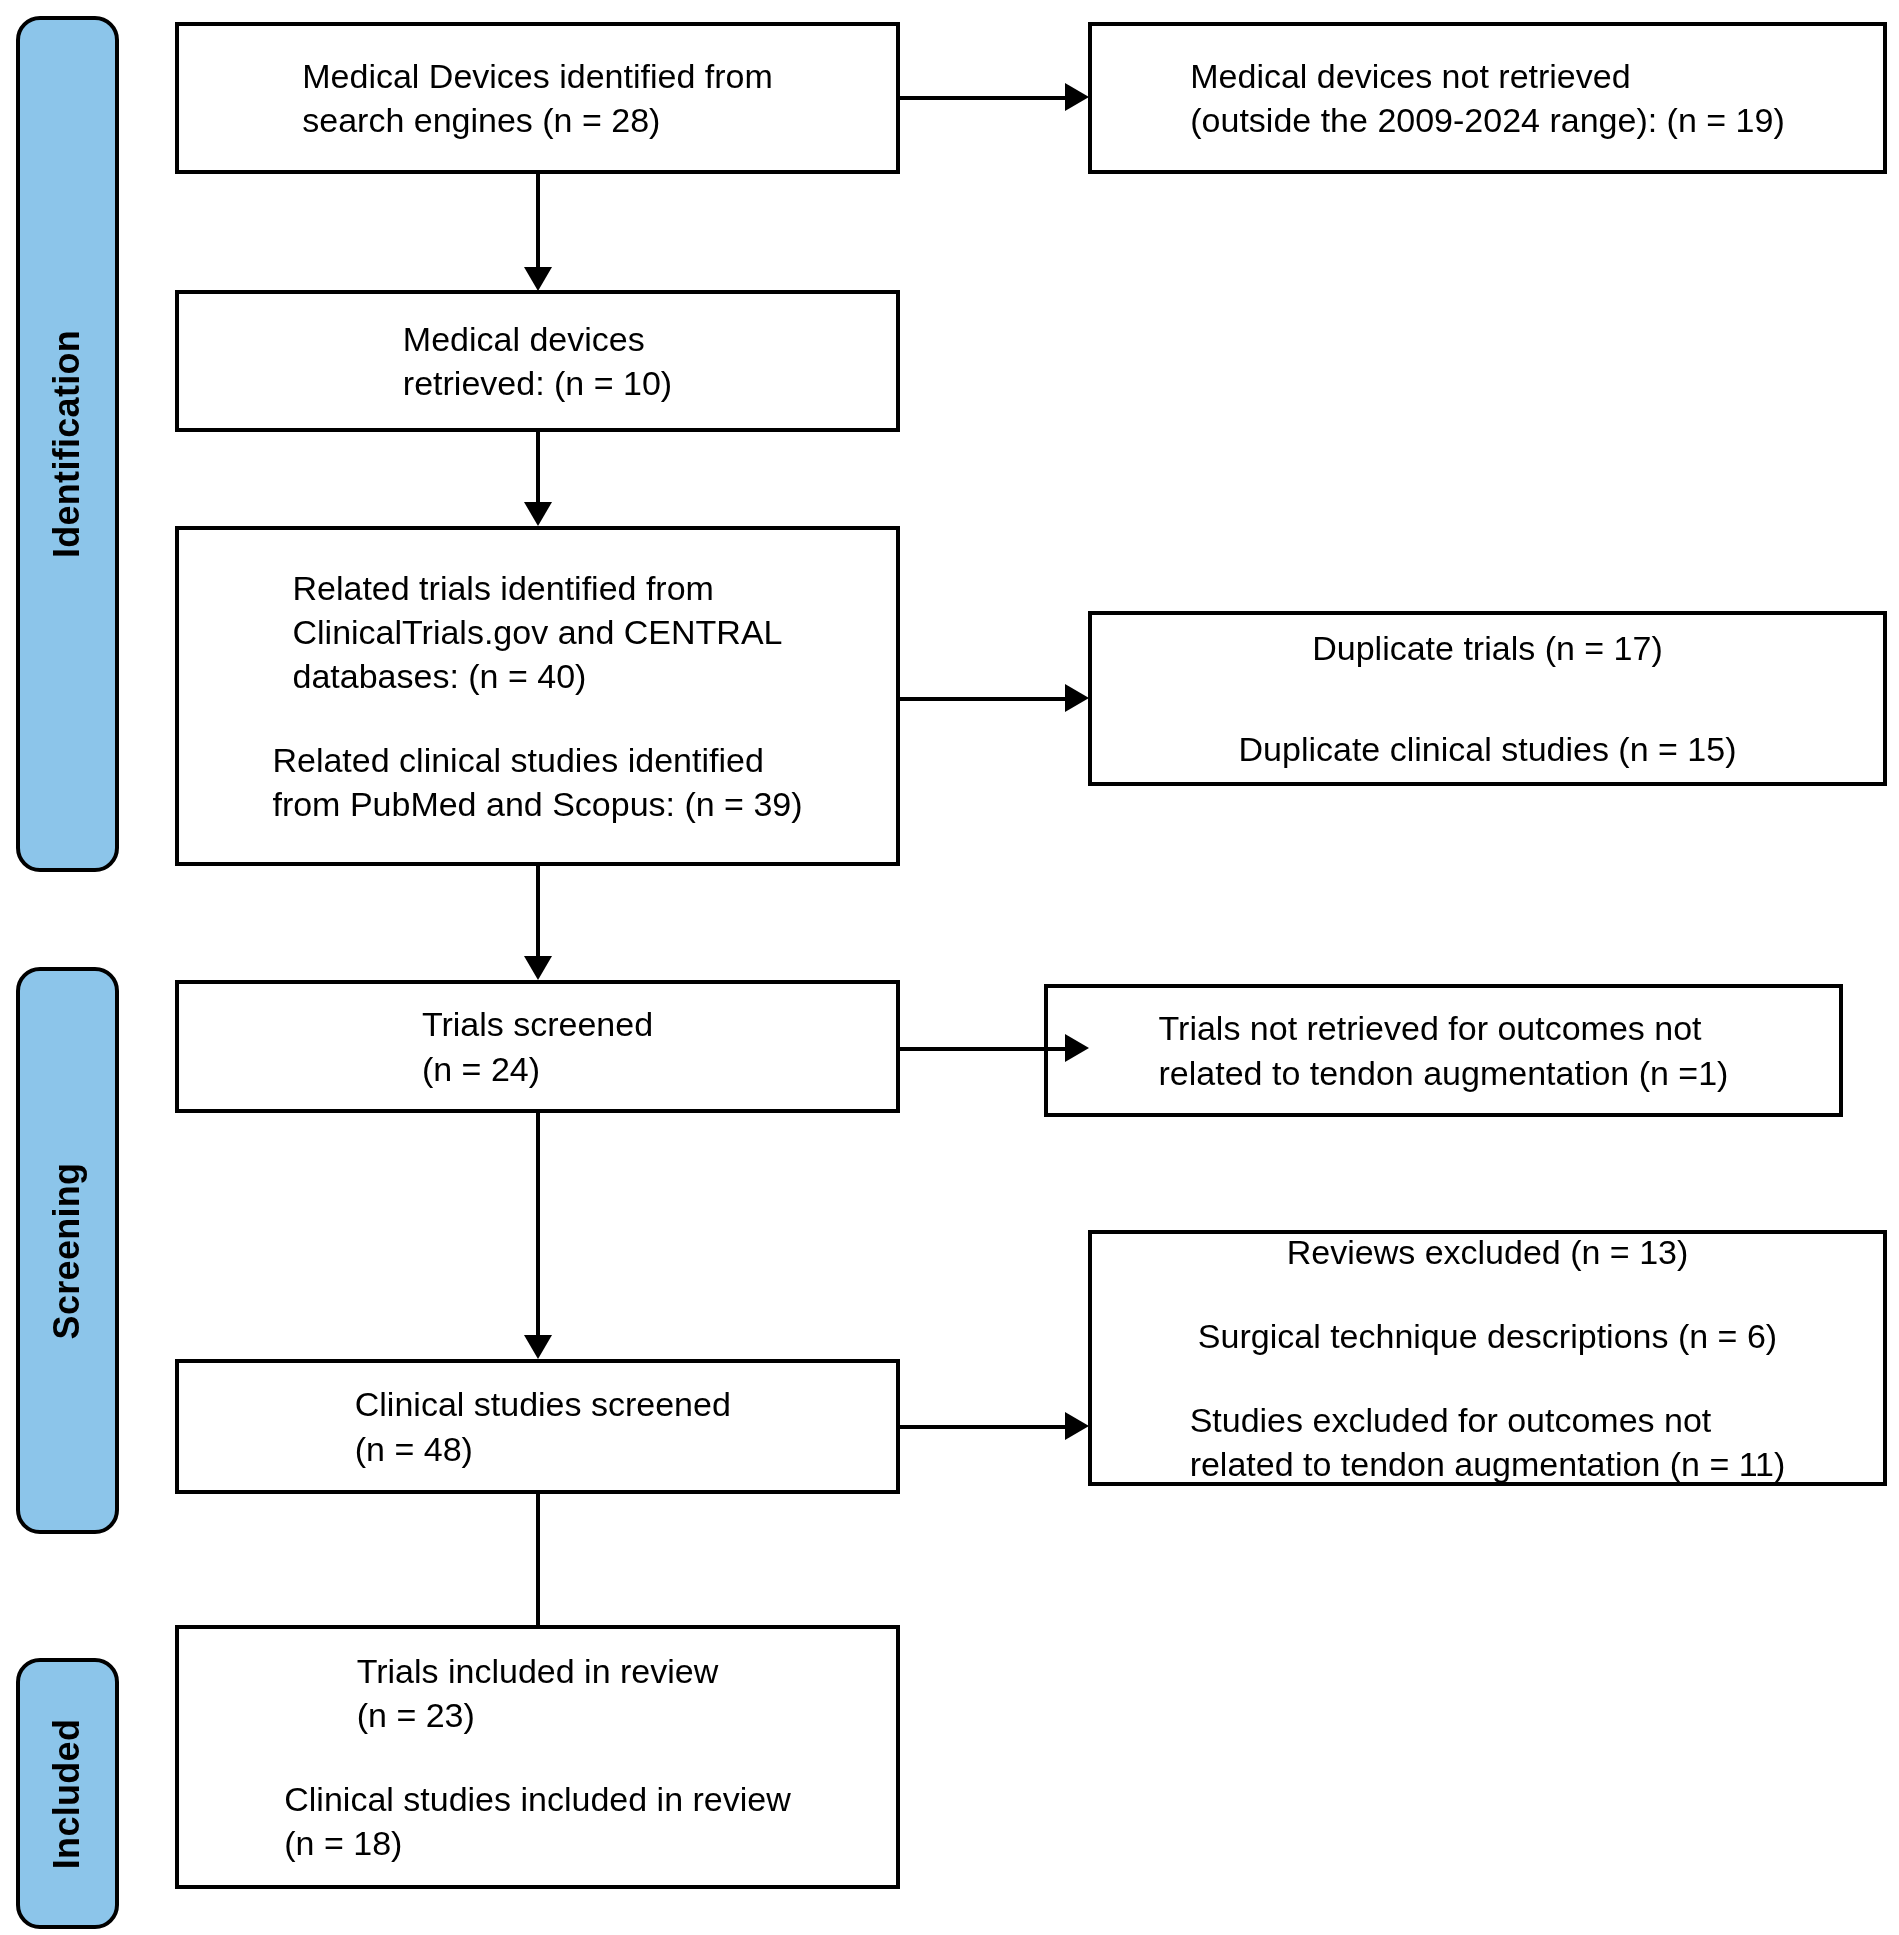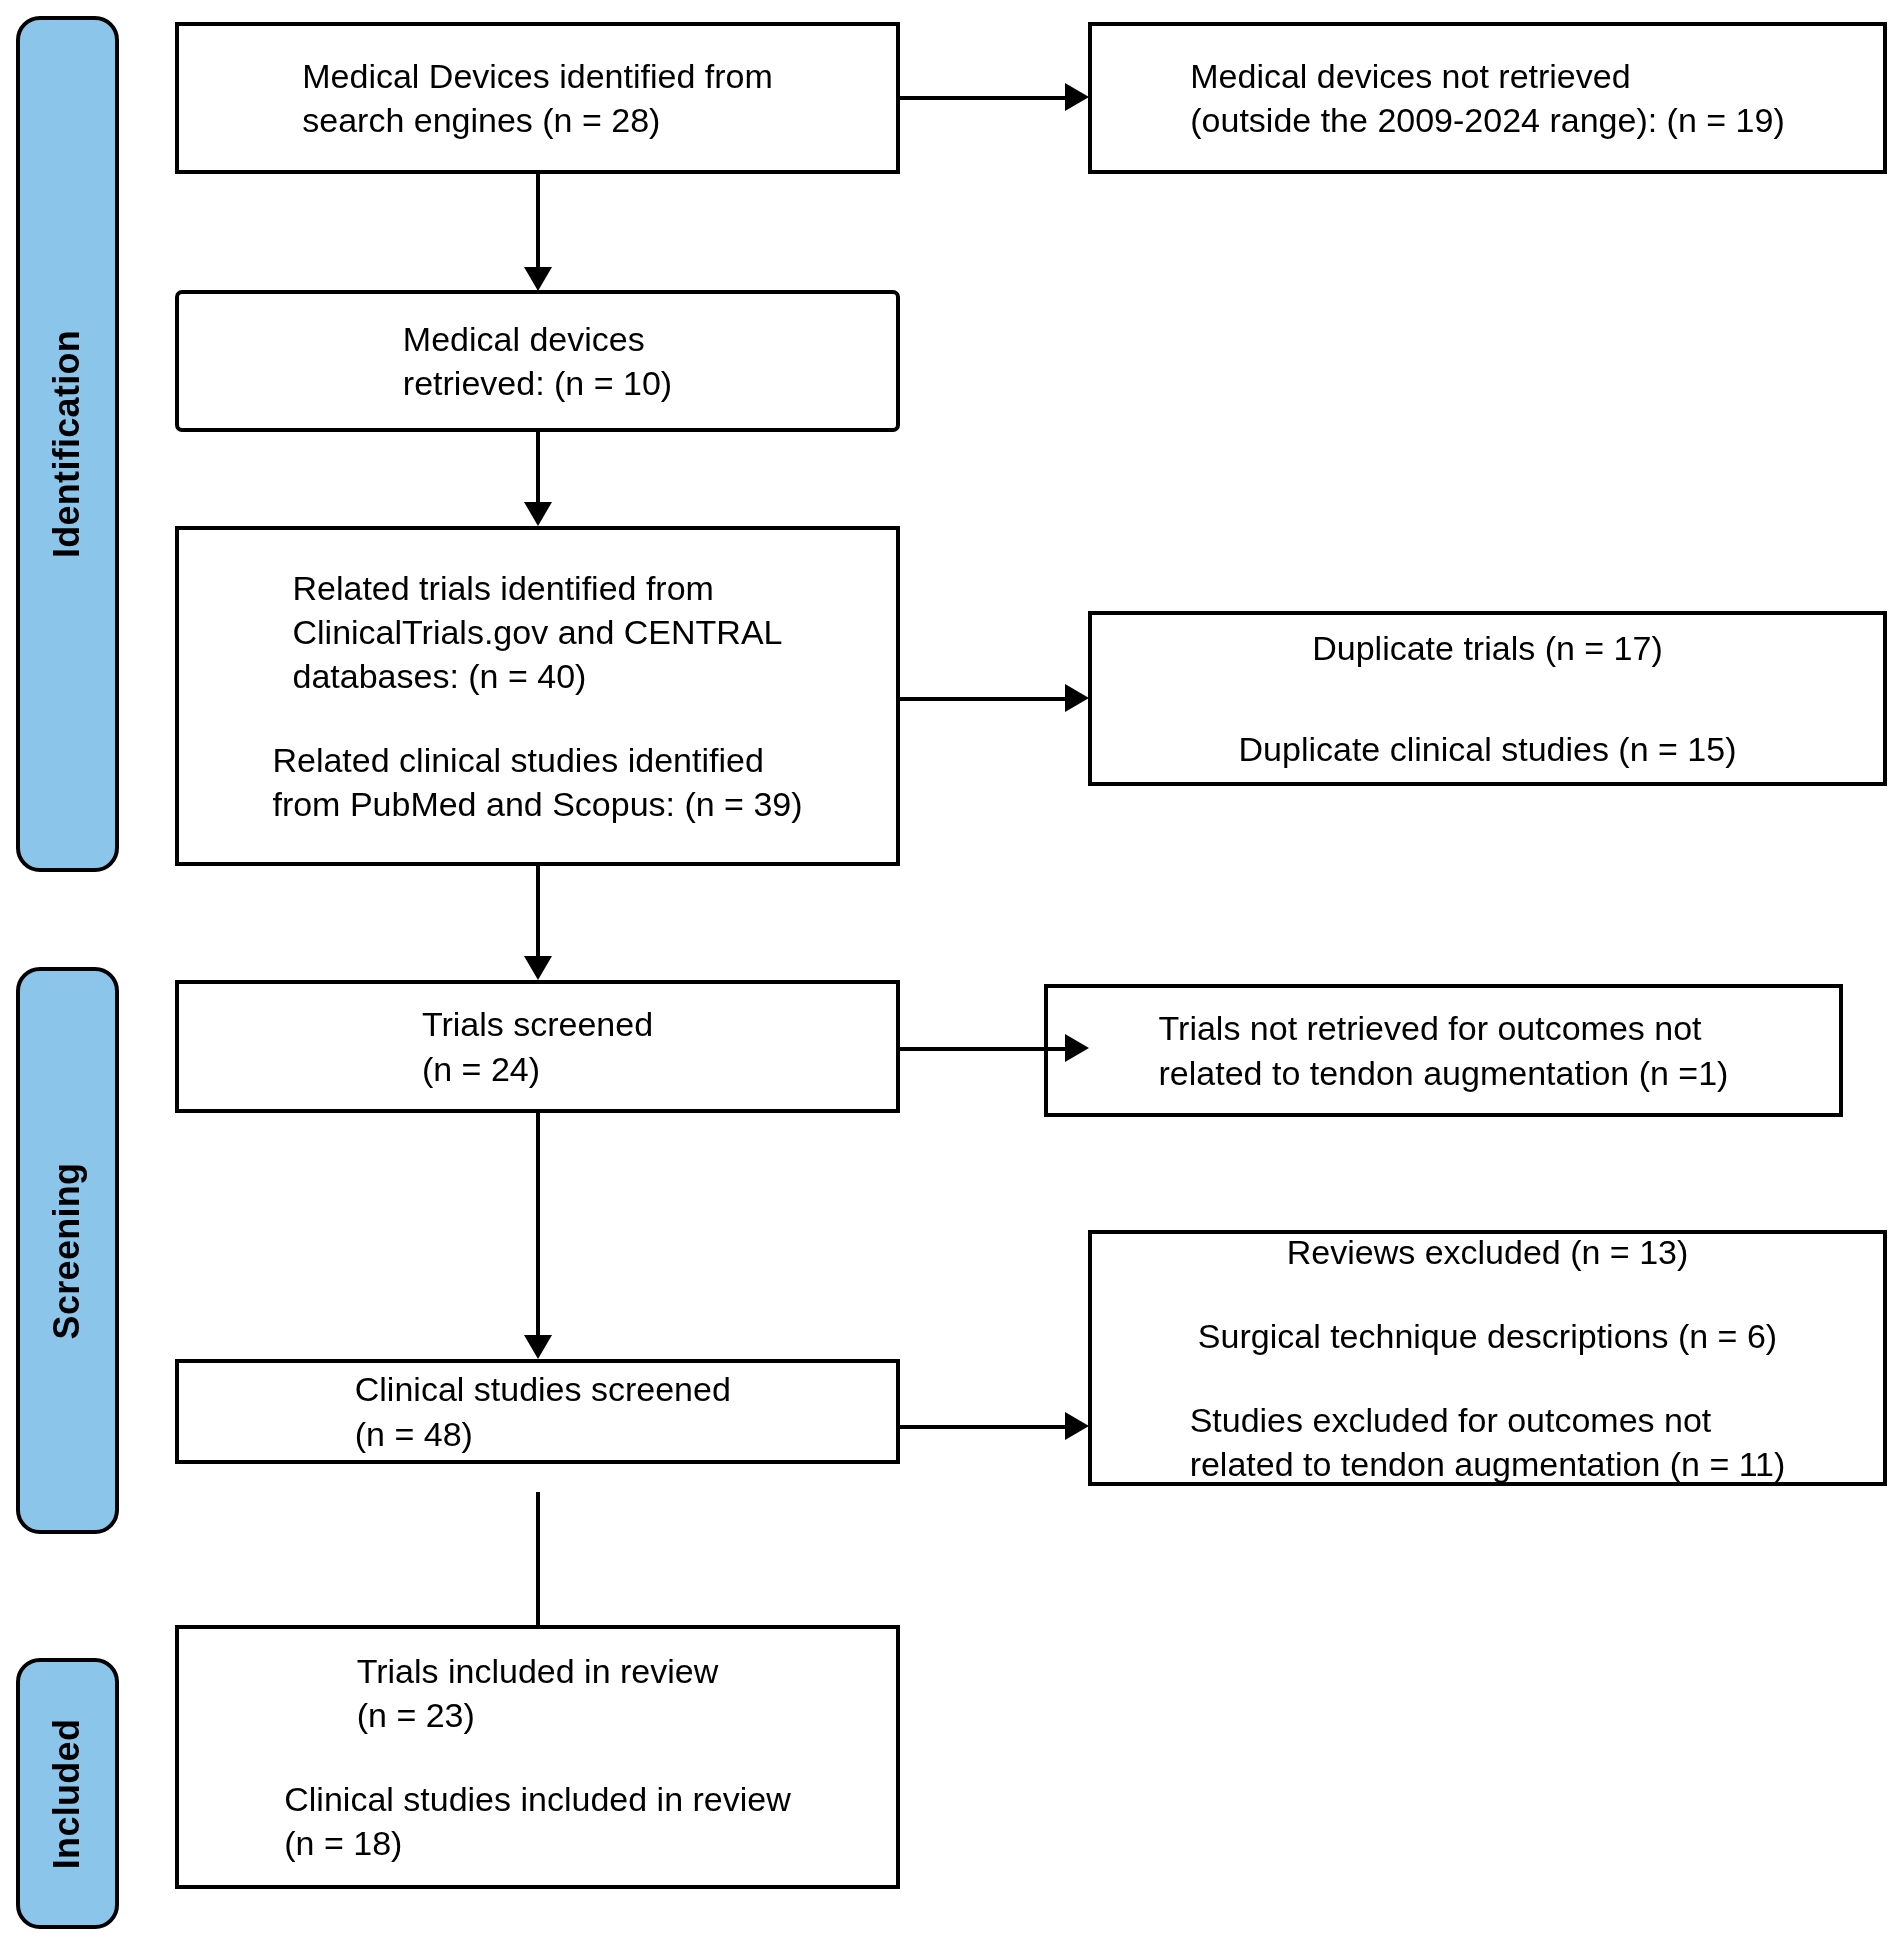--- a/index.html
+++ b/index.html
@@ -114,21 +114,21 @@
     <div class="flow-line">Medical devices not retrieved
 (outside the 2009-2024 range): (n = 19)</div>
   </div>
 
   <div class="conn-h" style="left:900px; top:96px; width:165px;"></div>
   <div class="arrow-right" style="left:1065px; top:83px;"></div>
 
   <div class="conn-v" style="left:536px; top:174px; height:93px;"></div>
   <div class="arrow-down" style="left:524px; top:267px;"></div>
 
-  <div class="flow-box" style="left:175px; top:290px; width:725px; height:142px;border-radius:7px;">
+  <div class="flow-box" style="left:175px; top:290px; width:725px; height:142px;">
     <div class="flow-line">Medical devices
 retrieved: (n = 10)</div>
   </div>
 
   <div class="conn-v" style="left:536px; top:432px; height:70px;"></div>
   <div class="arrow-down" style="left:524px; top:502px;"></div>
 
   <div class="flow-box" style="left:175px; top:526px; width:725px; height:340px;">
     <div class="flow-line">Related trials identified from
 ClinicalTrials.gov and CENTRAL
@@ -157,21 +157,21 @@
     <div class="flow-line">Trials not retrieved for outcomes not
 related to tendon augmentation (n =1)</div>
   </div>
 
   <div class="conn-h" style="left:900px; top:1047px; width:165px;"></div>
   <div class="arrow-right" style="left:1065px; top:1034px;"></div>
 
   <div class="conn-v" style="left:536px; top:1113px; height:222px;"></div>
   <div class="arrow-down" style="left:524px; top:1335px;"></div>
 
-  <div class="flow-box" style="left:175px; top:1359px; width:725px; height:105px;padding-left:24px;">
+  <div class="flow-box" style="left:175px; top:1359px; width:725px; height:135px;padding-left:24px;">
     <div class="flow-line">Clinical studies screened
 (n = 48)</div>
   </div>
 
   <div class="flow-box" style="left:1088px; top:1230px; width:799px; height:256px;">
     <div class="flow-line">Reviews excluded (n = 13)</div>
     <div class="flow-line">Surgical technique descriptions (n = 6)</div>
     <div class="flow-line">Studies excluded for outcomes not
 related to tendon augmentation (n = 11)</div>
   </div>

